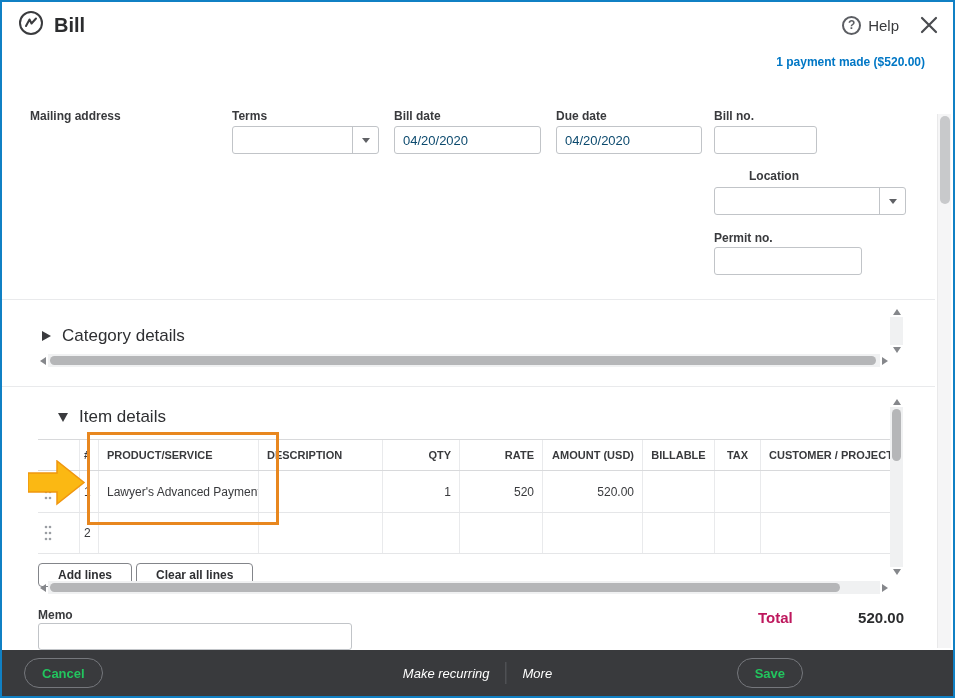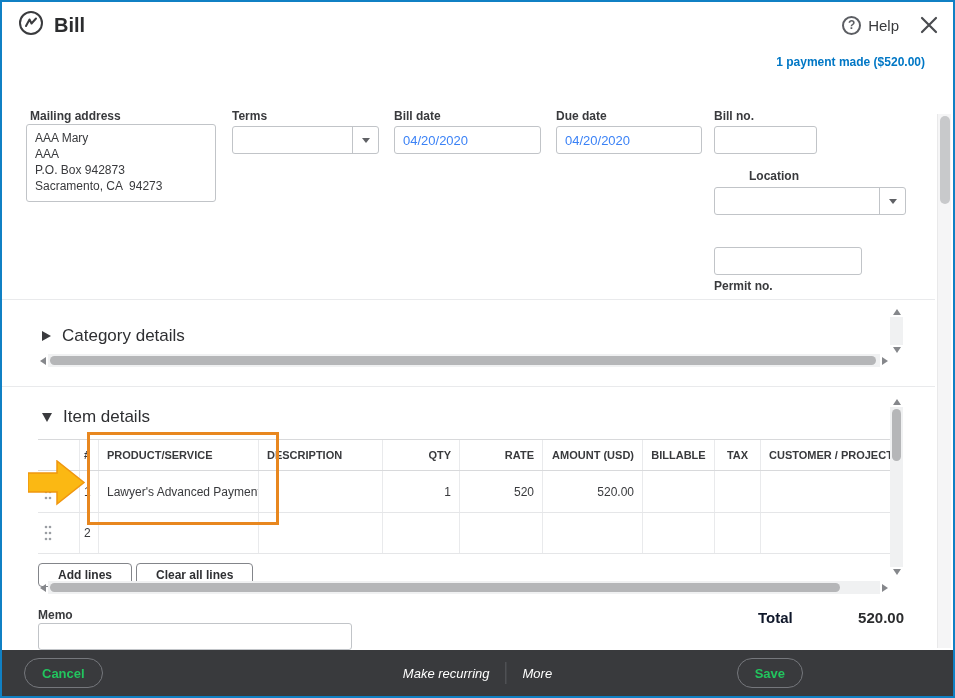--- a/index.html
+++ b/index.html
@@ -14,21 +14,21 @@
   .page-title { font-size:20px; font-weight:bold; color:#2b2c2e; }
   .header-right { display:flex; align-items:center; gap:20px; }
   .help-wrap { display:flex; align-items:center; gap:7px; font-size:15px; color:#393a3d; cursor:pointer; }
   .help-circle { width:19px; height:19px; border:2px solid #5c5e63; border-radius:50%; font-size:12px; font-weight:bold; color:#5c5e63; display:flex; align-items:center; justify-content:center; }
   .close-btn { cursor:pointer; display:flex; align-items:center; }
 
   .payment-link { position:absolute; top:53px; right:28px; font-size:12px; font-weight:bold; color:#0077c5; cursor:pointer; text-decoration:none; }
 
   
   .field-label { position:absolute; font-size:12px; font-weight:bold; color:#393a3d; }
-  .tbox { position:absolute; height:28px; border:1px solid #c1c4c8; border-radius:3px; background:#fff; font-size:13px; color:#3b82f6; padding:0 8px; font-family:"Liberation Sans", sans-serif; }
+  .tbox { position:absolute; height:28px; border:1px solid #c1c4c8; border-radius:3px; background:#fff; font-size:13px; color:#0c4a6e; padding:0 8px; font-family:"Liberation Sans", sans-serif; }
   .selectbox { position:absolute; height:28px; border:1px solid #c1c4c8; border-radius:3px; background:#fff; display:flex; align-items:stretch; cursor:pointer; }
   .select-value { flex:1; display:flex; align-items:center; padding:0 8px; font-size:13px; }
   .select-caret-area { width:26px; border-left:1px solid #c1c4c8; display:flex; align-items:center; justify-content:center; }
   .caret-down { width:0; height:0; border-top:5px solid #5f6165; border-left:4px solid transparent; border-right:4px solid transparent; }
   .address-box { position:absolute; border:1px solid #c1c4c8; border-radius:3px; background:#fff; padding:5px 8px; font-size:12px; line-height:16px; color:#393a3d; white-space:pre-wrap; }
 
   .section-divider { position:absolute; left:0; width:933px; height:1px; background:#e9eaec; }
 
   
   .section-header { position:absolute; display:flex; align-items:center; gap:11px; font-size:17px; color:#2e2f32; cursor:pointer; }
@@ -60,21 +60,21 @@
   .t-cell:last-child { border-right:none; }
   .t-cell.right { justify-content:flex-end; }
   .t-cell.center { justify-content:center; }
   .t-cell.c-handle { padding:0 0 0 6px; }
   .t-cell.c-num { padding:0 4px; }
 
   .line-btn { position:absolute; height:24px; border:1px solid #83858a; border-radius:4px; background:#fff; font-size:12px; font-weight:bold; color:#2f3033; padding:0 19px; display:flex; align-items:center; cursor:pointer; font-family:"Liberation Sans", sans-serif; }
 
   
   .memo-input { position:absolute; left:36px; top:621px; width:314px; height:27px; border:1px solid #c1c4c8; border-radius:3px; padding:0 8px; font-size:13px; font-family:"Liberation Sans", sans-serif; }
-  .total-label { position:absolute; left:756px; top:607px; font-size:15px; font-weight:bold; color:#0f172a; }
+  .total-label { position:absolute; left:756px; top:607px; font-size:15px; font-weight:bold; color:#be185d; }
   .total-value { position:absolute; top:607px; right:49px; font-size:15px; font-weight:bold; color:#2b2c2e; text-align:right; }
 
   
   .footer { position:absolute; left:0; right:0; bottom:0; height:46px; background:#393a3d; }
   .pill-btn { position:absolute; top:8px; height:30px; border:1px solid #75777c; border-radius:16px; background:transparent; color:#22c55e; font-size:13px; font-weight:bold; padding:3px 17px; display:flex; align-items:center; cursor:pointer; font-family:"Liberation Sans", sans-serif; }
   .cancel-btn { left:22px; }
   .save-btn { right:150px; }
   .footer-center { position:absolute; top:0; left:50%; transform:translateX(-50%); height:46px; display:flex; align-items:center; gap:16px; color:#fff; font-size:13px; }
   .footer-link { cursor:pointer;font-style:italic; }
   .footer-vdivider { width:1px; height:22px; background:#5a5c60; }
@@ -112,24 +112,20 @@
         <svg width="20" height="20" viewBox="0 0 20 20">
             <path d="M3 3 L17 17 M17 3 L3 17" stroke="#4a4c50" stroke-width="2.2" stroke-linecap="round"></path>
           </svg>
       </span>
     </div>
   </div>
 
   <a class="payment-link">1 payment made ($520.00)</a>
 
   <div class="field-label" style="left:28px; top:107px;">Mailing address</div>
-  <div class="address-box" style="left:24px; top:122px; width:190px; height:78px;">AAA Mary
-AAA
-P.O. Box 942873
-Sacramento, CA  94273</div>
 
   <div class="field-label" style="left:230px; top:107px;">Terms</div>
   <div class="selectbox" style="left:230px; top:124px; width:147px;">
     <span class="select-value"></span>
     <span class="select-caret-area">
         <span class="caret-down"></span>
       </span>
   </div>
 
   <div class="field-label" style="left:392px; top:107px;">Bill date</div>
@@ -142,21 +138,21 @@
   <input class="tbox" style="left: 712px; top: 124px; width: 103px;" value="">
 
   <div class="field-label" style="left:712px; top:167px;margin-left:35px;">Location</div>
   <div class="selectbox" style="left:712px; top:185px; width:192px;">
     <span class="select-value"></span>
     <span class="select-caret-area">
         <span class="caret-down"></span>
       </span>
   </div>
 
-  <div class="field-label" style="left:712px; top:229px;margin-top:48px;">Permit no.</div>
+  <div class="field-label" style="left:712px; top:229px;">Permit no.</div>
   <input class="tbox" style="left: 712px; top: 245px; width: 148px;" value="">
 
   <div class="section-divider" style="top:297px;"></div>
 
   <div class="section-header" style="left:40px; top:324px;">
     <span class="tri-right"></span>
     <span>Category details</span>
   </div>
 
   <div class="v-scroll" style="left:888px; top:305px; height:48px;">
@@ -168,21 +164,21 @@
   <div class="h-scroll" style="left:36px; top:352px; width:852px;">
     <span class="sa sa-left"></span>
     <div class="h-track">
       <div class="h-thumb" style="left:2px; right:4px;"></div>
     </div>
     <span class="sa sa-right"></span>
   </div>
 
   <div class="section-divider" style="top:384px;"></div>
 
-  <div class="section-header" style="left:40px; top:405px;justify-content:space-between;">
+  <div class="section-header" style="left:56px; top:405px;justify-content:space-between;">
     <span class="tri-down"></span>
     <span>Item details</span>
   </div>
 
   <div class="v-scroll" style="left:888px; top:395px; height:180px;">
     <span class="sa sa-up"></span>
     <div class="v-track">
       <div class="v-thumb" style="top:2px; height:52px;"></div>
     </div>
     <span class="sa sa-down"></span>

